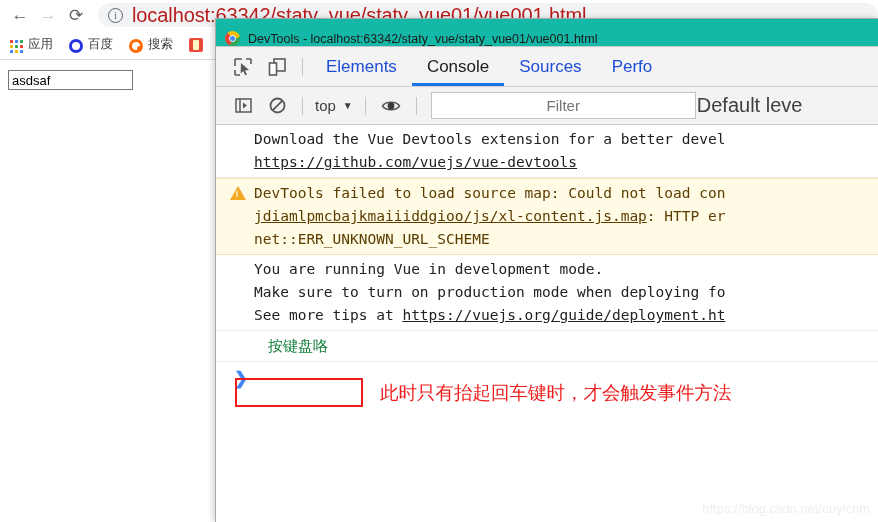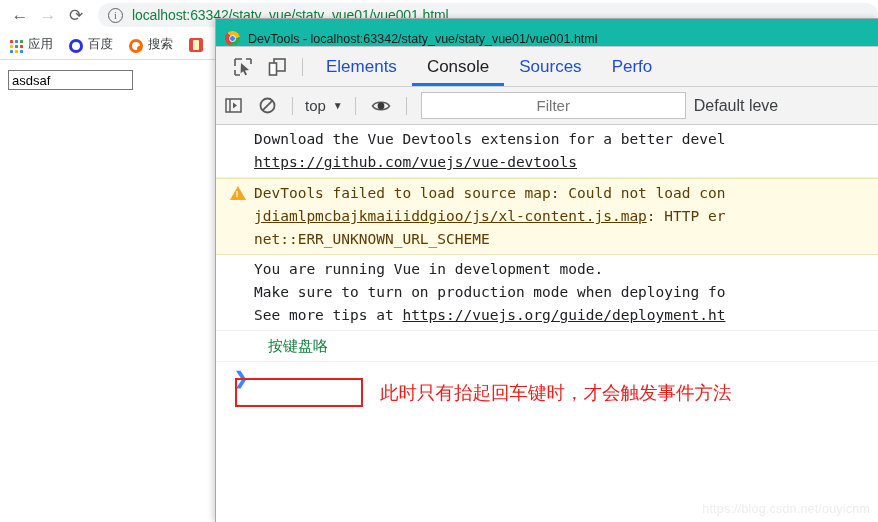--- a/index.html
+++ b/index.html
@@ -49,22 +49,22 @@
     border-radius: 50%;
     color: #5f6368;
     font-size: 10px;
     line-height: 13px;
     text-align: center;
     font-family: "Liberation Serif", serif;
     margin-right: 9px;
     flex: none;
   }
   #omnibox .url {
-    font-size: 14px;
-    color: #15803d;
+    font-size: 20px;
+    color: #b91c1c;
     white-space: nowrap;
     letter-spacing: -0.1px;
   }
 
   #bookmarks {
     position: absolute; left: 0; top: 30px;
     width: 878px; height: 30px;
     background: #ffffff;
     display: flex; align-items: center;
     padding-left: 10px;
@@ -201,20 +201,21 @@
   .dt-tab.active {
     color: #202124;
     box-shadow: inset 0 -3px 0 #1a73e8;
   }
 
   #dt-consolebar {
     height: 38px;
     background: #f3f3f3;
     display: flex; align-items: center;
     border-bottom: 1px solid #cfcfcf;
+    padding-left: 10px;
   }
   #ctx-select {
     display: flex; align-items: center;
     font-size: 15px; color: #3c4043;
     padding: 0 4px;
     white-space: nowrap;
   }
   #ctx-select .caret {
     margin-left: 7px;
     font-size: 10px;
@@ -227,22 +228,22 @@
     font-family: "Liberation Sans", sans-serif;
     font-size: 15px;
     color: #000;
     padding: 0 7px;
     outline: none;
     margin-left: 6px;
     text-align: center;
   }
   #filter-input::placeholder { color: #757575; }
   #level-select {
-    margin-left: 8px;
-    font-size: 16px;
+    margin-left: 1px;
+    font-size: 20px;
     color: #3c4043;
     white-space: nowrap;
   }
 
   #dt-console {
     background: #ffffff;
     height: 397px;
     overflow: hidden;
     position: relative;
   }

